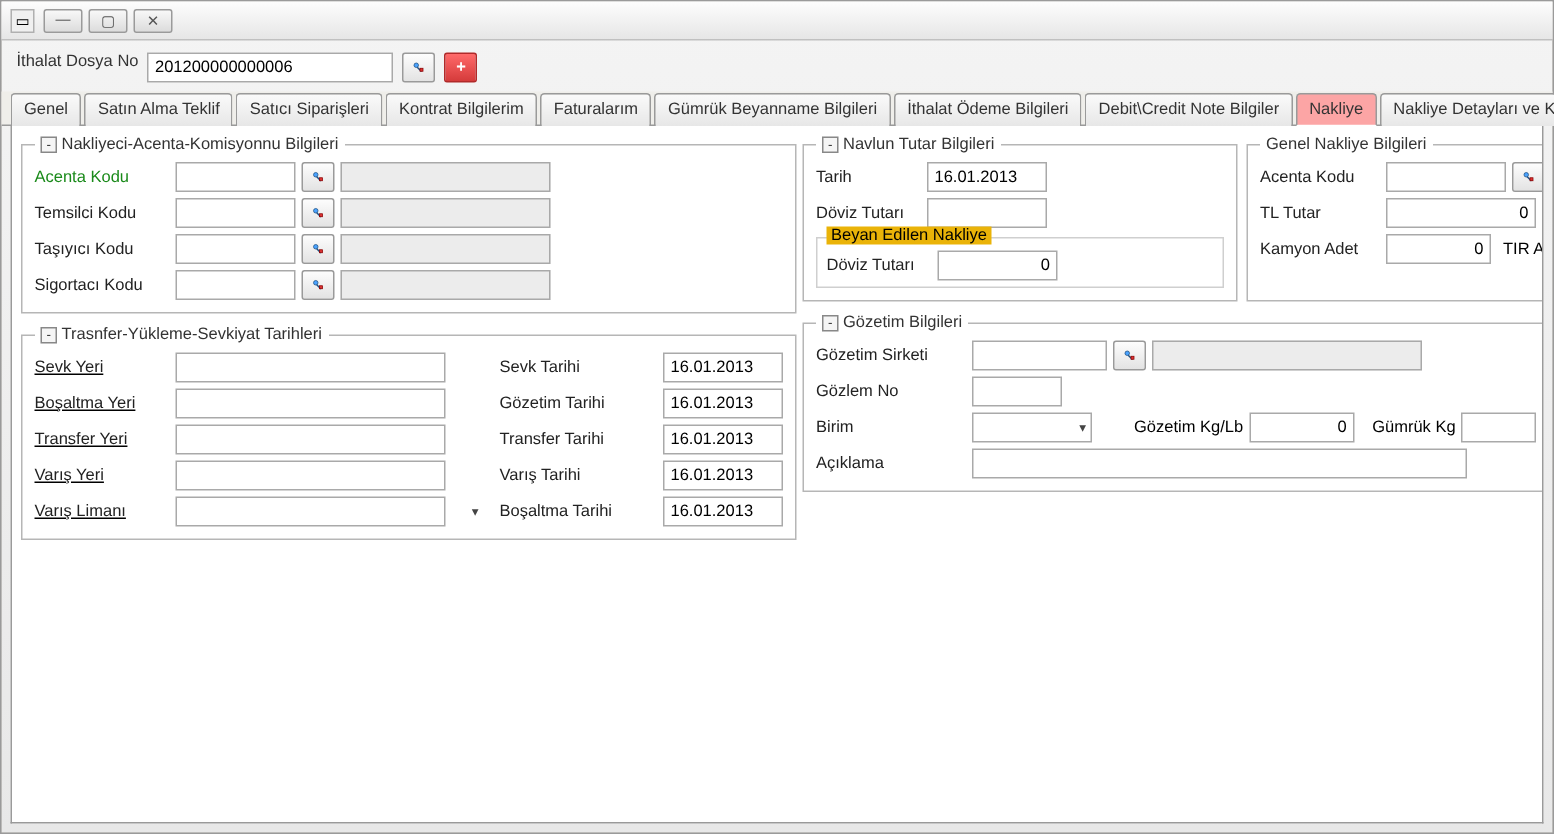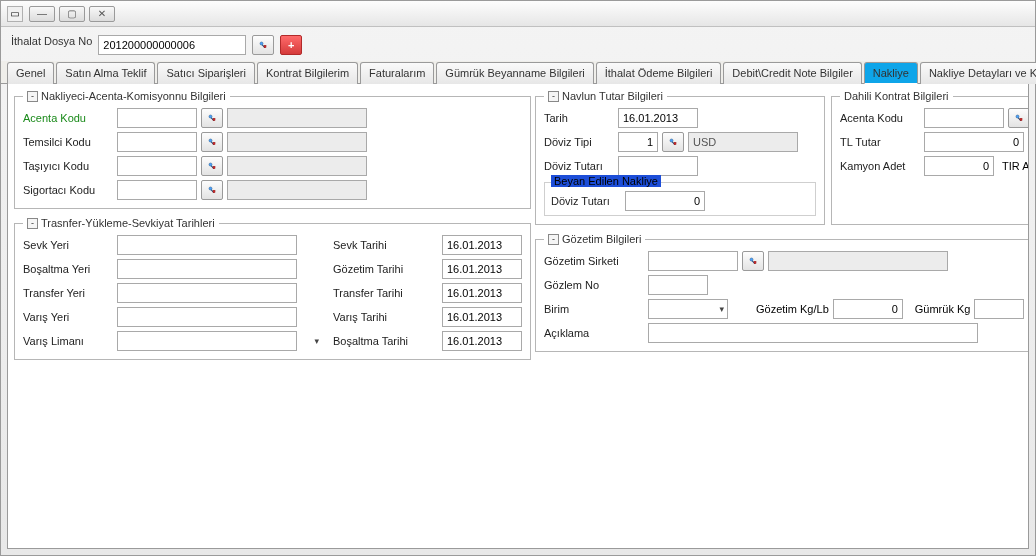--- a/index.html
+++ b/index.html
@@ -36,21 +36,21 @@
 }
 .icon-btn.red { color:#fff; background:linear-gradient(#ff6a6a,#d53b3b); border-color:#b12a2a; font-weight:bold; }
 .tabs {
   display:flex; gap:0; padding:0 6px; border-bottom:1px solid #9a9a9a; background:#efeeea;
 }
 .tab {
   padding:4px 8px; border:1px solid #9a9a9a; border-bottom:none;
   background:linear-gradient(#fafafa,#e7e7e7); margin-right:2px; border-radius:3px 3px 0 0;
   cursor:pointer; color:#333; white-space:nowrap; position:relative; top:1px;
 }
-.tab.active { background:#0ea5e9; font-weight:normal; top:1px; border-bottom:1px solid #fff; }
+.tab.active { background:#fca5a5; font-weight:normal; top:1px; border-bottom:1px solid #fff; }
 .content {
   flex:1; background:#fff; margin:0 6px 6px 6px; border:1px solid #9a9a9a;
   border-top:none; display:flex; padding:6px; gap:4px; overflow:hidden;
 }
 .col { display:flex; flex-direction:column; gap:8px; }
 .col.left { flex:0 0 510px; }
 .col.right { flex:1; }
 fieldset {
   border:1px solid #b6b6b6; padding:6px 8px 8px 8px; margin:0;
   position:relative;
@@ -90,21 +90,21 @@
     <span class="app-icon">▭</span>
     <div class="win-btns">
       <div class="win-btn">—</div>
       <div class="win-btn">▢</div>
       <div class="win-btn">✕</div>
     </div>
   </div>
 
   <div class="toolbar-row">
     <label>İthalat Dosya No</label>
-    <input class="text-input" style="width: 148px;" value="201200000000006">
+    <input class="text-input" style="width: 164px;" value="201200000000006">
     <button class="icon-btn">
       <svg class="lookup-svg" viewBox="0 0 16 16">
           <circle cx="5" cy="5" r="3" fill="#4aa3ff" stroke="#205080"></circle>
           <rect x="7" y="7" width="8" height="2" transform="rotate(45 7 7)" fill="#205080"></rect>
           <rect x="10" y="9" width="4" height="4" fill="#d33" stroke="#800"></rect>
         </svg>
     </button>
     <button class="icon-btn red">
       <span>+</span>
     </button>
@@ -183,21 +183,21 @@
             </div>
           </div>
       </fieldset>
 
       <fieldset>
         <legend>
           <span class="legend-toggle">-</span>
           <span>Trasnfer-Yükleme-Sevkiyat Tarihleri</span>
         </legend>
         <div style="display:flex; gap:10px;">
-          <div class="form-grid" id="transfer-left" style="flex:0 0 300px;">
+          <div class="form-grid" id="transfer-left" style="flex:0 0 300px;text-decoration:underline;">
               <div class="row">
                 <span class="label">Sevk Yeri</span>
                 <input class="text-input" style="width: 180px;" value="">
               </div>
               <div class="row">
                 <span class="label">Boşaltma Yeri</span>
                 <input class="text-input" style="width: 180px;" value="">
               </div>
               <div class="row">
                 <span class="label">Transfer Yeri</span>
@@ -246,48 +246,36 @@
           <legend>
             <span class="legend-toggle">-</span>
             <span>Navlun Tutar Bilgileri</span>
           </legend>
           <div class="form-grid">
             <div class="row">
               <span class="label xs">Tarih</span>
               <input class="text-input input-sm" value="16.01.2013" style="">
             </div>
             <div class="row">
-              <span class="label xs">Döviz Tipi</span>
-              <input class="text-input num" style="width: 40px;" value="1">
-              <button class="icon-btn">
-                <svg class="lookup-svg" viewBox="0 0 16 16">
-                    <circle cx="5" cy="5" r="3" fill="#4aa3ff" stroke="#205080"></circle>
-                    <rect x="7" y="7" width="8" height="2" transform="rotate(45 7 7)" fill="#205080"></rect>
-                    <rect x="10" y="9" width="4" height="4" fill="#d33" stroke="#800"></rect>
-                  </svg>
-              </button>
-              <input class="text-input readonly" style="width: 110px;" disabled="" value="USD">
-            </div>
-            <div class="row">
               <span class="label xs">Döviz Tutarı</span>
               <input class="text-input input-sm num" value="" style="">
             </div>
             <div class="inner-box" style="margin-top:2px;">
-              <div style="margin:-12px 0 4px 0;"><span style="background:#1d4ed8;padding:0 3px;">Beyan Edilen Nakliye</span></div>
+              <div style="margin:-12px 0 4px 0;"><span style="background:#eab308;padding:0 3px;">Beyan Edilen Nakliye</span></div>
               <div class="row">
                 <span class="label xs">Döviz Tutarı</span>
                 <input class="text-input input-sm num" value="0" style="">
               </div>
             </div>
           </div>
         </fieldset>
 
         <fieldset>
           <legend>
-            <span>Dahili Kontrat Bilgileri</span>
+            <span>Genel Nakliye Bilgileri</span>
           </legend>
           <div class="form-grid">
             <div class="row">
               <span class="label sm">Acenta Kodu</span>
               <input class="text-input" style="width: 80px;" value="">
               <button class="icon-btn">
                 <svg class="lookup-svg" viewBox="0 0 16 16">
                     <circle cx="5" cy="5" r="3" fill="#4aa3ff" stroke="#205080"></circle>
                     <rect x="7" y="7" width="8" height="2" transform="rotate(45 7 7)" fill="#205080"></rect>
                     <rect x="10" y="9" width="4" height="4" fill="#d33" stroke="#800"></rect>

